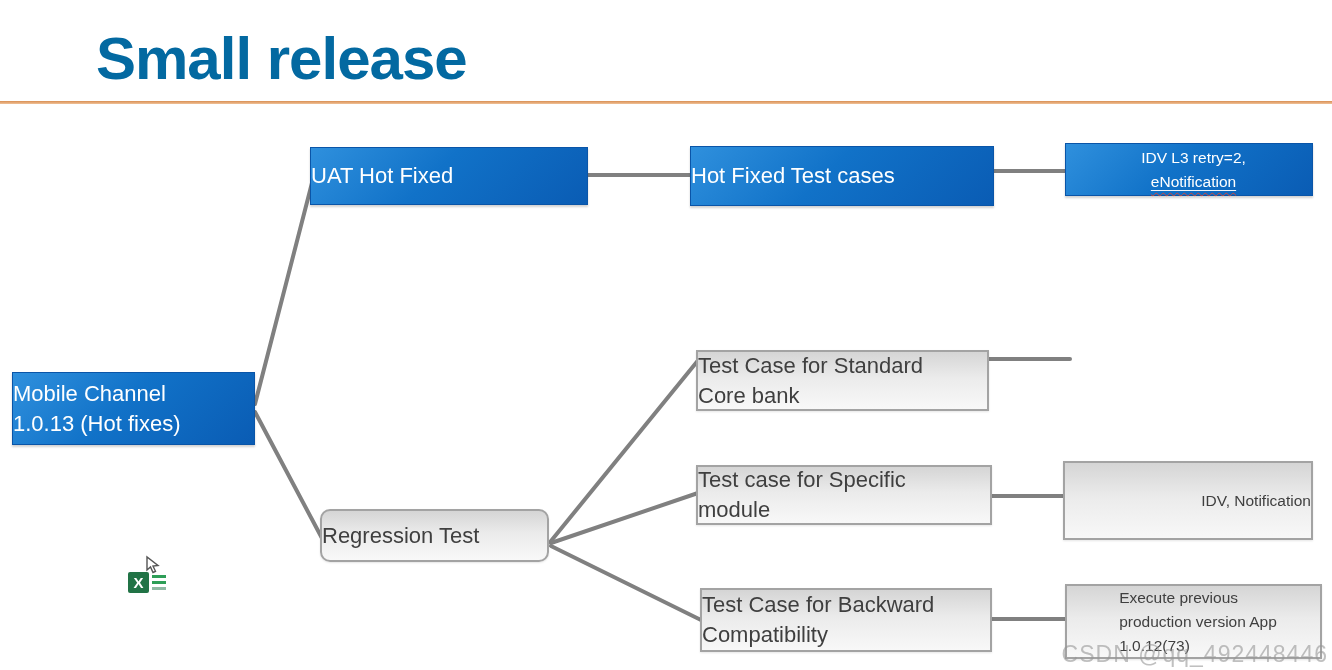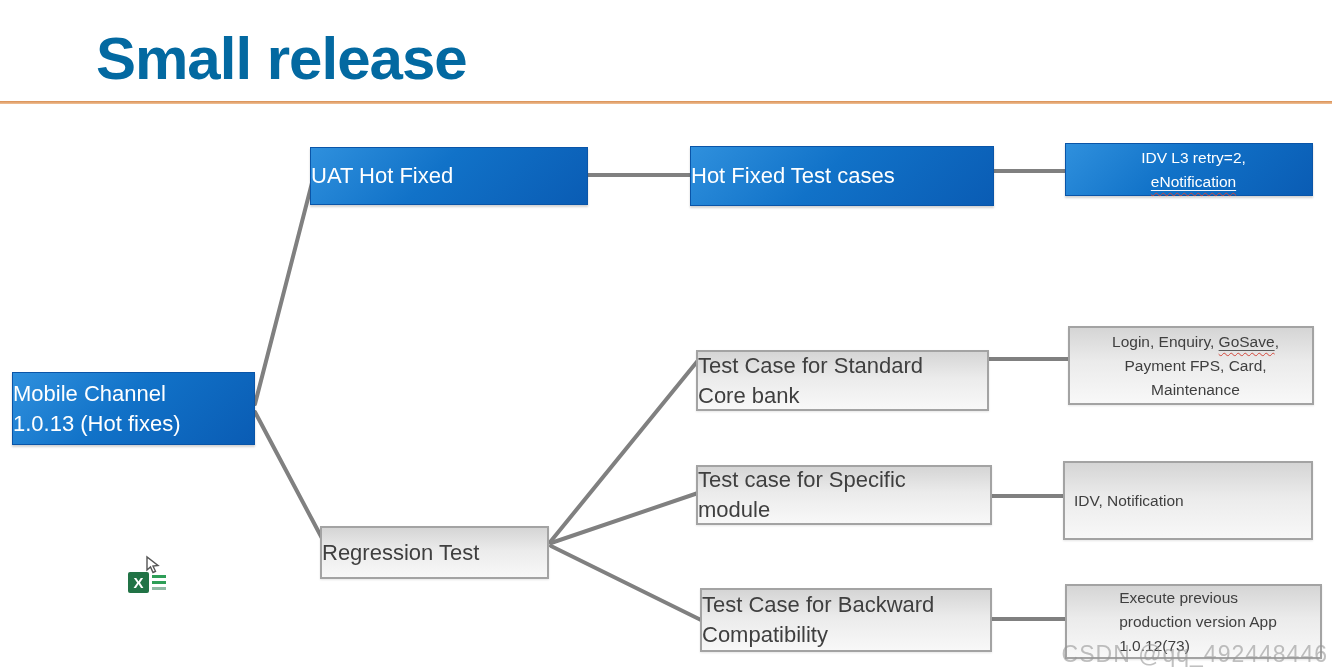--- a/index.html
+++ b/index.html
@@ -75,46 +75,41 @@
 
   <div class="node blue label-lg" style="left:690px;top:146px;width:304px;height:60px;">
     <span class="node-label">Hot Fixed Test cases</span>
   </div>
 
   <div class="node blue label-sm stack" style="left:1065px;top:143px;width:248px;height:53px;">
     <div>IDV L3 retry=2,</div>
     <div><span class="u-solid"><span class="u-wavy">eNotification</span></span></div>
   </div>
 
-  <div class="node gray label-lg" style="left:320px;top:526px;width:229px;height:53px;">
+  <div class="node gray label-lg" style="left:320px;top:509px;width:229px;height:53px;border-radius:10px;">
     <span class="node-label">Regression Test</span>
   </div>
 
   <div class="node gray label-lg" style="left:696px;top:330px;width:293px;height:61px;margin-top:20px;">
     <span class="node-label">Test Case for Standard
 Core bank</span>
   </div>
 
   <div class="node gray label-lg" style="left:696px;top:465px;width:296px;height:60px;">
     <span class="node-label">Test case for Specific
 module</span>
   </div>
 
   <div class="node gray label-lg" style="left:700px;top:588px;width:292px;height:64px;">
     <span class="node-label">Test Case for Backward
 Compatibility</span>
   </div>
 
-  <div class="node gray label-sm stack" style="left:1068px;top:326px;width:246px;height:79px;">
-    <div><span>Login, Enquiry, </span><span class="u-solid-dark"><span class="u-wavy">GoSave</span></span><span>,</span></div>
-    <div>Payment FPS, Card,</div>
-    <div>Maintenance</div>
-  </div>
 
-  <div class="node gray label-sm" style="left:1063px;top:461px;width:250px;height:79px;padding-left:9px;">
+  <div class="node gray label-sm" style="left:1063px;top:461px;width:250px;height:79px;padding-left:9px;justify-content:flex-end;">
     <span class="node-label">IDV, Notification</span>
   </div>
 
   <div class="node gray label-sm stack" style="left:1065px;top:584px;width:257px;height:75px;">
     <span class="node-label">Execute previous
 production version App
 1.0.12(73)</span>
   </div>
 
   <div class="excel-group">

